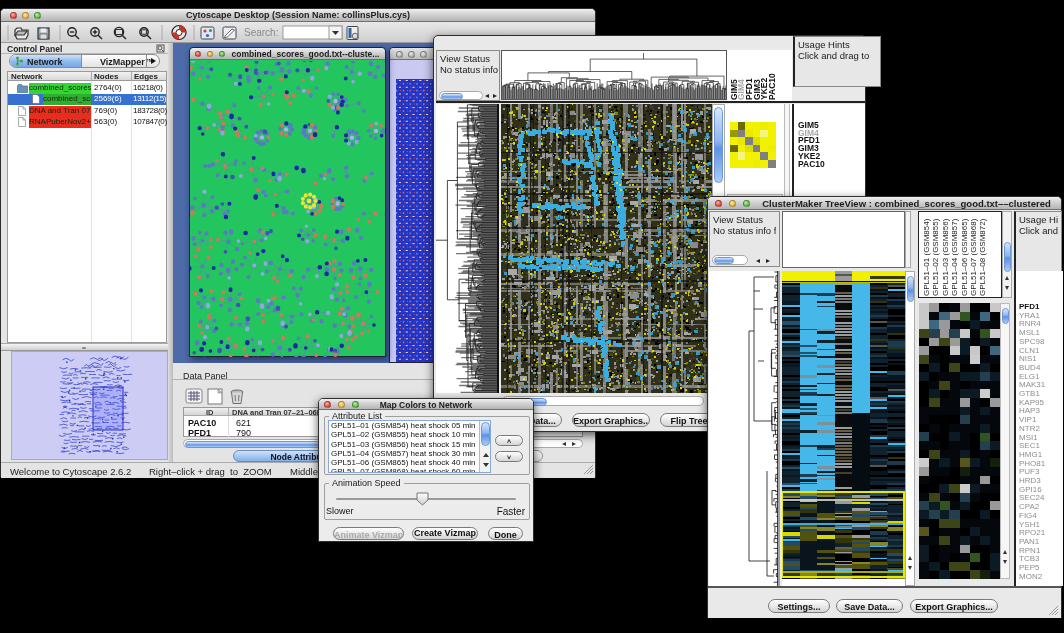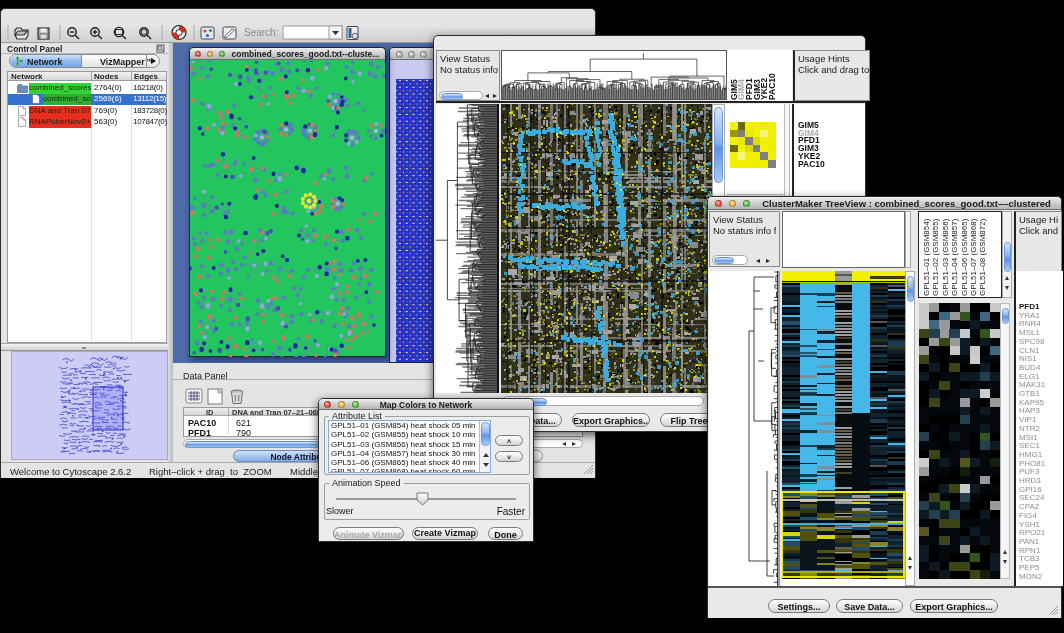--- a/index.html
+++ b/index.html
@@ -14,20 +14,26 @@
 .ptxt{position:absolute;left:3px;top:2px;font-size:9.5px;color:#1a1a1a;line-height:11px;white-space:nowrap;overflow:hidden}
 .sbh{position:absolute;background:#fff;border:1px solid #a9a9a9;border-radius:6px}
 .pill{position:absolute;border-radius:5px;background:linear-gradient(#d7e7fb,#8cb5f2 45%,#5e92e6 55%,#a9cdf6);border:1px solid #6f96d2}
 .btn{position:absolute;background:linear-gradient(#ffffff,#ececec 45%,#d4d4d4);border:1px solid #7a7a7a;border-radius:8px;font-size:9px;font-weight:bold;color:#111;text-align:center;white-space:nowrap;overflow:hidden}
 .arr{position:absolute;width:0;height:0}
 .gb{position:absolute;border:1px solid #9f9f9f;border-radius:2px}
 .gbl{position:absolute;top:-6px;left:4px;background:#ececec;padding:0 3px;font-size:9px;color:#1a1a1a}
 .vtx{position:absolute;font-size:8px;color:#111;transform:rotate(-90deg);transform-origin:left bottom;white-space:nowrap;font-weight:bold}
 </style></head><body>
 <div class="win" style="left:0;top:8px;width:596px;height:469px;background:#e4e4e4">
+    <div class="tb">
+      <span class="tl tlr" style="left:9px"></span>
+      <span class="tl tly" style="left:21px"></span>
+      <span class="tl tlg" style="left:33px"></span>
+      <div class="tt">Cytoscape Desktop (Session Name: collinsPlus.cys)</div>
+    </div>
     <div style="position:absolute;left:0;top:13px;width:100%;height:21px;background:linear-gradient(#e8e8e8,#cfcfcf);border-bottom:1px solid #9a9a9a">
 <svg width="596" height="21" viewBox="0 0 596 21" xmlns="http://www.w3.org/2000/svg" style="position:absolute;left:0;top:0">
 <line x1="7" y1="3" x2="7" y2="18" stroke="#aaa"></line>
 <g stroke="#333" fill="none" stroke-width="1.2">
 <path d="M14 13V8l2-2h4l1 2h6v5l-2 4h-9z" fill="#e8e8e8"></path>
 <path d="M14 13l3-4h9l-3 4z" fill="#bbb"></path>
 <rect x="37" y="6" width="11" height="11" fill="#9ab" stroke="#333"></rect>
 <rect x="39.5" y="6.5" width="6" height="4" fill="#eee" stroke="none"></rect>
 <rect x="39" y="12" width="7" height="5" fill="#ddd" stroke="#555" stroke-width="0.7"></rect>
 </g>
@@ -273,21 +279,21 @@
       </div>
     </div>
     <div style="position:absolute;left:293px;top:14px;width:65px;height:51px;background:#fff;overflow:hidden">
       <span class="vtx" style="left:11.5px;bottom:1px;font-size:8.5px;color:#111">GIM5</span>
       <span class="vtx" style="left:19.2px;bottom:1px;font-size:8.5px;color:#aaa">GIM4</span>
       <span class="vtx" style="left:26.9px;bottom:1px;font-size:8.5px;color:#111">PFD1</span>
       <span class="vtx" style="left:34.6px;bottom:1px;font-size:8.5px;color:#111">GIM3</span>
       <span class="vtx" style="left:42.3px;bottom:1px;font-size:8.5px;color:#111">YKE2</span>
       <span class="vtx" style="left:50.0px;bottom:1px;font-size:8.5px;color:#111">PAC10</span>
     </div>
-    <div class="panel" style="left:359px;top:14px;width:77px;height:51px;border-left:2px solid #222">
+    <div class="panel" style="left:359px;top:0;width:88px;height:51px;border-left:2px solid #222">
       <div class="ptxt">Usage Hints<br>Click and drag to</div>
     </div>
     <div style="position:absolute;left:359px;top:66px;width:72px;height:17px;background:#e7e7e7">
       <div class="sbh" style="left:2px;top:3px;width:50px;height:10px">
         <div class="pill" style="left:2px;top:1px;width:26px;height:7px"></div>
       </div>
       <div class="arr" style="left:55px;top:7px;border-right:4px solid #222;border-top:2.5px solid transparent;border-bottom:2.5px solid transparent"></div>
       <div class="arr" style="left:64px;top:7px;border-left:4px solid #222;border-top:2.5px solid transparent;border-bottom:2.5px solid transparent"></div>
     </div>
     <div style="position:absolute;left:2px;top:65px;width:429px;height:2px;background:#222"></div>

